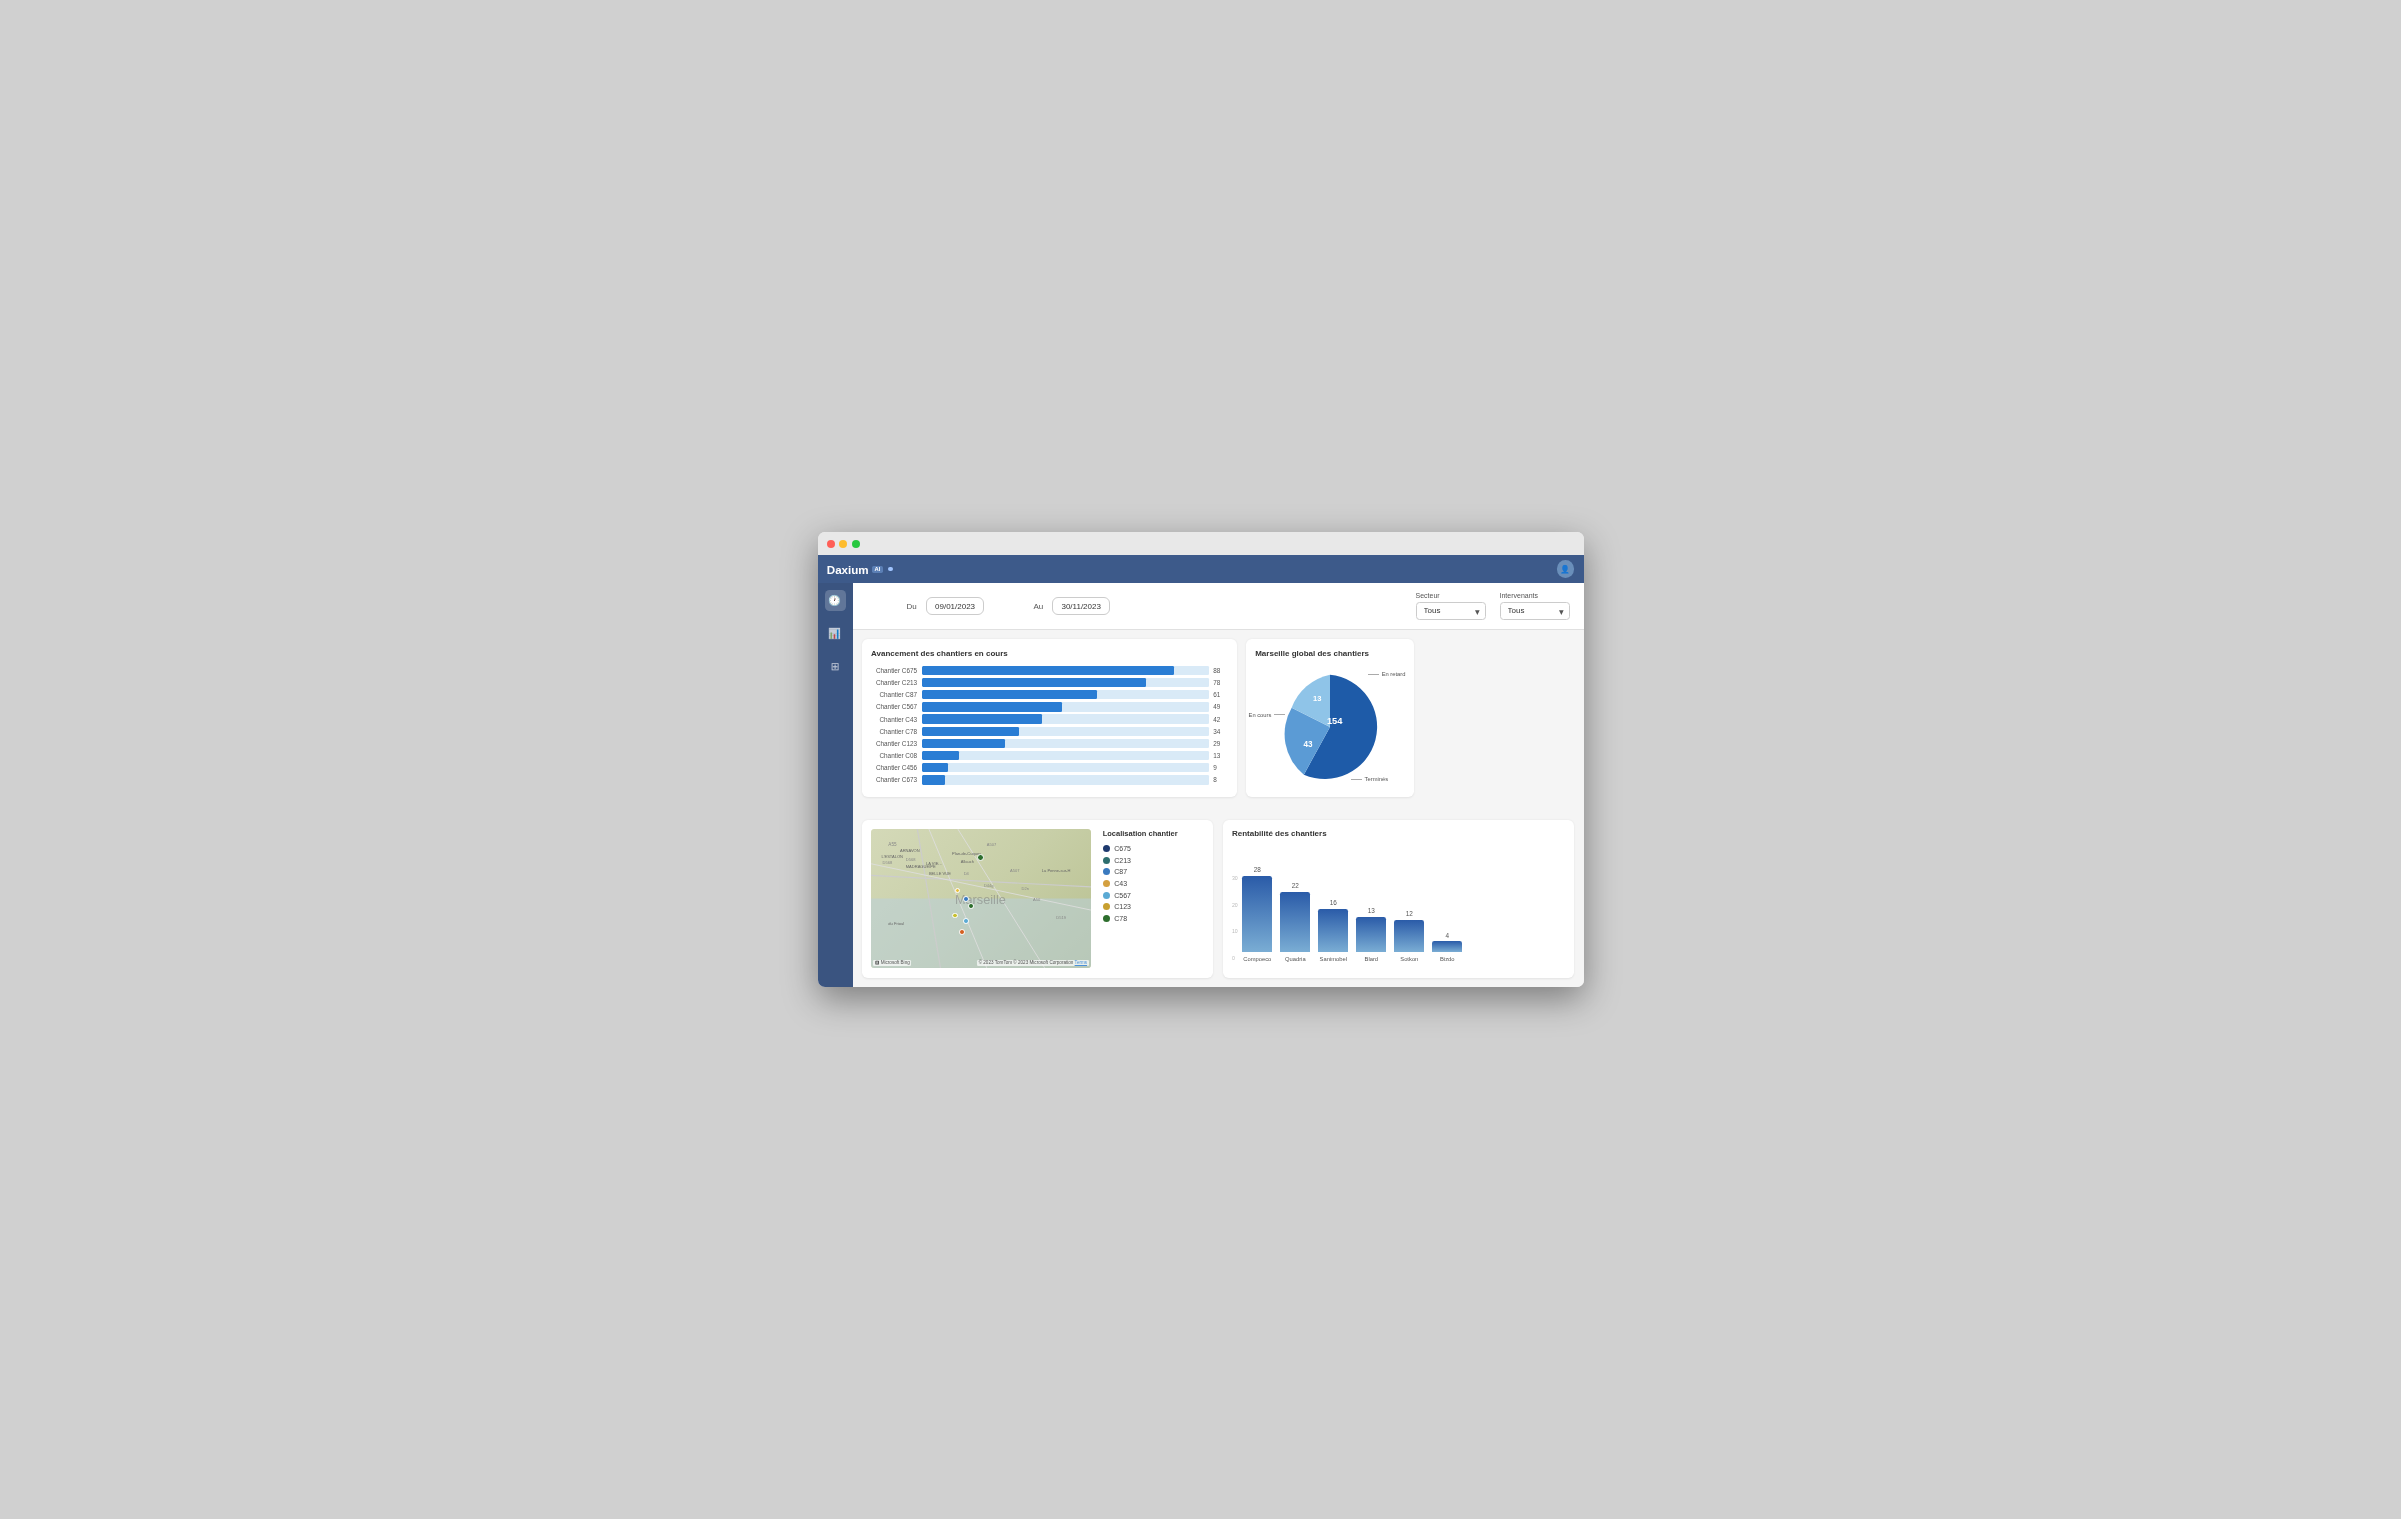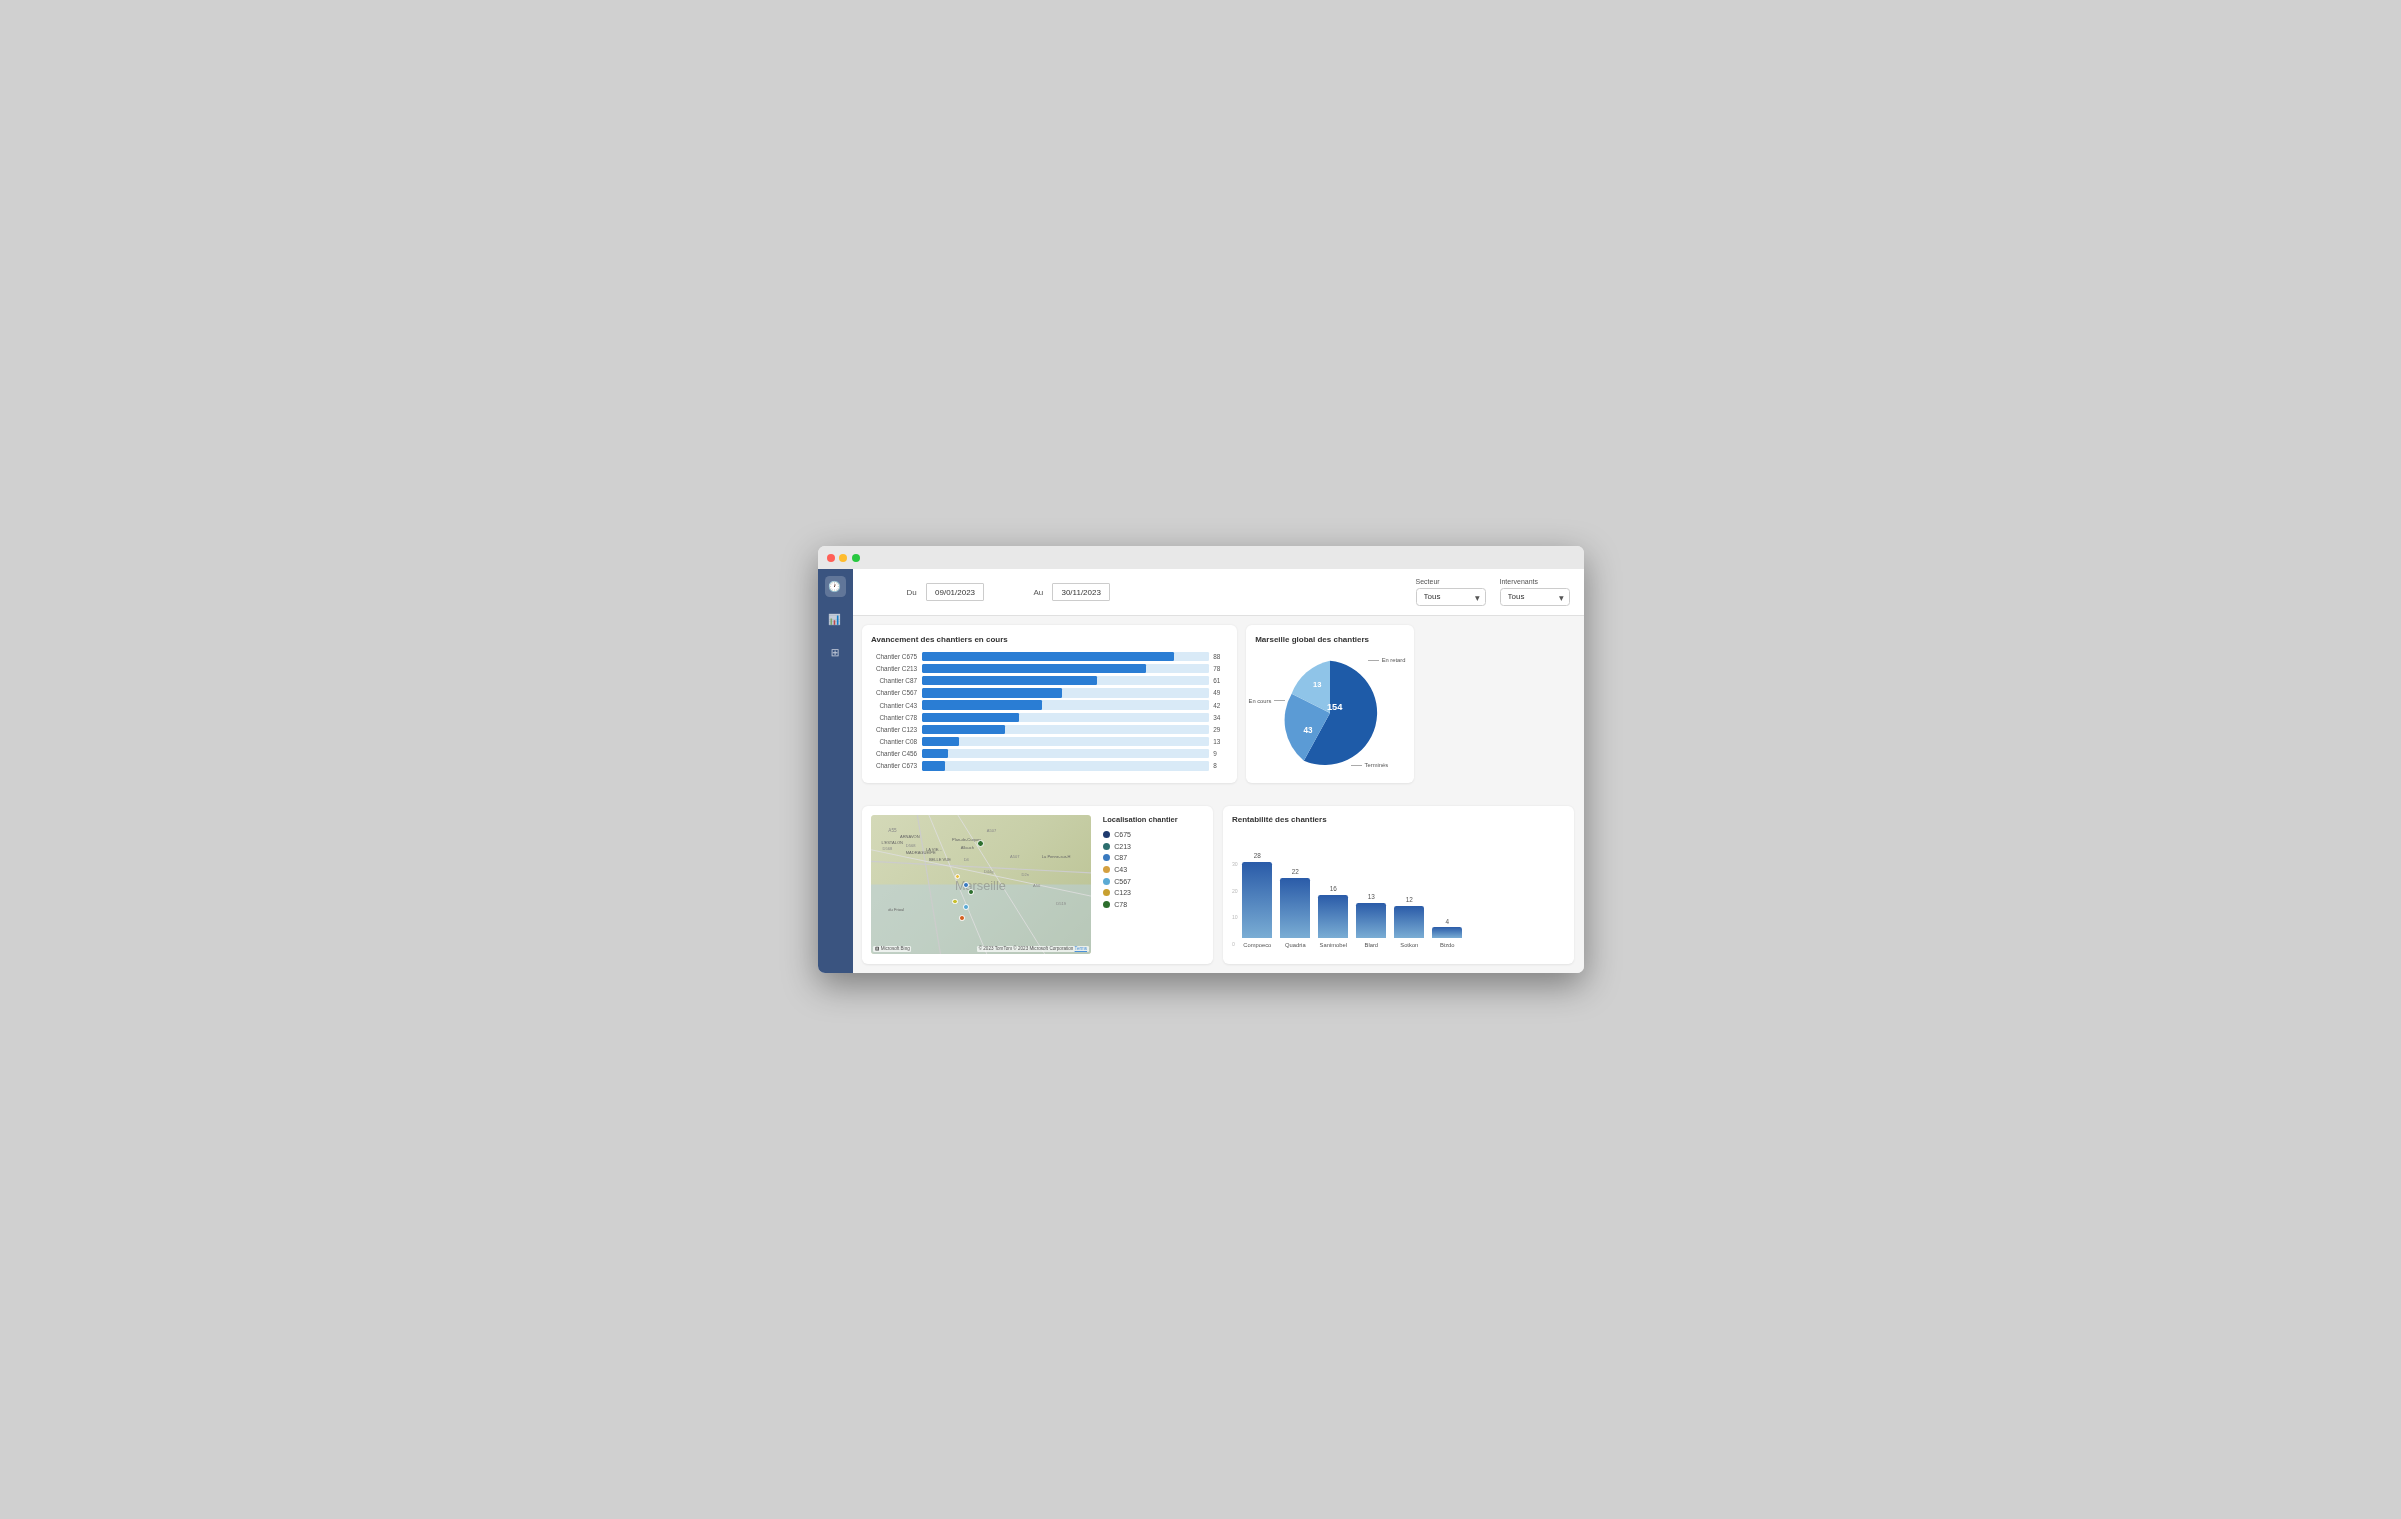--- a/index.html
+++ b/index.html
@@ -19,21 +19,21 @@
     .avatar { width: 17.4px; height: 17.4px; background: #6a8fba; border-radius: 50%; display: flex; align-items: center; justify-content: center; color: white; font-size: 8px; }
     .main { display: flex; flex: 1; }
     .sidebar { width: 35px; background: #3a5480; display: flex; flex-direction: column; align-items: center; padding: 7px 0; gap: 11.6px; }
     .sidebar-icon { width: 21px; height: 21px; border-radius: 4.6px; display: flex; align-items: center; justify-content: center; color: rgba(255,255,255,0.7); cursor: pointer; font-size: 10.4px; }
     .sidebar-icon.active { background: rgba(255,255,255,0.2); color: white; }
     .content { flex: 1; background: #f5f5f5; overflow-y: auto; }
     .page-header { background: white; padding: 7px 14px; border-bottom: 0.6px solid #e0e0e0; display: flex; align-items: center; }
     .page-title { font-size: 9.3px; font-weight: 600; color: #333; }
     .filters { background: white; padding: 9.3px 14px; display: flex; align-items: center; gap: 9.3px; border-bottom: 0.6px solid #e0e0e0; }
     .filter-label { color: #555; font-size: 8px; margin-left: 40px; }
-    .date-field { border: 0.6px solid #ccc; border-radius: 1px; padding: 3.5px 8px; font-size: 8px; color: #333; background: white; }
+    .date-field { border: 0.6px solid #ccc; border-radius: 6px; padding: 3.5px 8px; font-size: 8px; color: #333; background: white; }
     .filter-group { margin-left: auto; display: flex; gap: 14px; align-items: flex-end; }
     .filter-item { display: flex; flex-direction: column; gap: 2.3px; }
     .filter-item-label { font-size: 7px; color: #555; }
     .filter-select { border: 0.6px solid #ccc; border-radius: 3.5px; padding: 3.5px 17.4px 3.5px 7px; font-size: 8px; color: #333; background: white; appearance: none; cursor: pointer; position: relative; min-width: 70px; }
     .select-wrapper { position: relative; display: inline-block; border-radius: 8px; }
     .select-wrapper::after { content: '▾'; position: absolute; right: 5.8px; top: 50%; transform: translateY(-50%); color: #555; pointer-events: none; }
     .card { background: white; border-radius: 5.8px; padding: 9.3px; box-shadow: 0 0.6px 2.3px rgba(0,0,0,0.08); }
     .card-title { font-size: 8px; font-weight: 600; color: #333; margin-bottom: 8px; }
     
     .bar-chart { display: flex; flex-direction: column; gap: 2.9px; }
@@ -61,20 +61,30 @@
 <div class="window">
 
   <div class="title-bar">
     <div class="traffic-light tl-red"></div>
     <div class="traffic-light tl-yellow"></div>
     <div class="traffic-light tl-green"></div>
   </div>
 
   <div class="app">
 
+    <div class="header">
+      <div class="logo">
+        <span>Daxium</span>
+        <span class="logo-ai">AI</span>
+        <span class="logo-dot"></span>
+      </div>
+      <div class="header-right">
+        <div class="avatar">👤</div>
+      </div>
+    </div>
 
     <div class="main">
 
       <div class="sidebar">
         <div class="sidebar-icon active">🕐</div>
         <div class="sidebar-icon">📊</div>
         <div class="sidebar-icon">⊞</div>
       </div>
 
       <div class="content">

